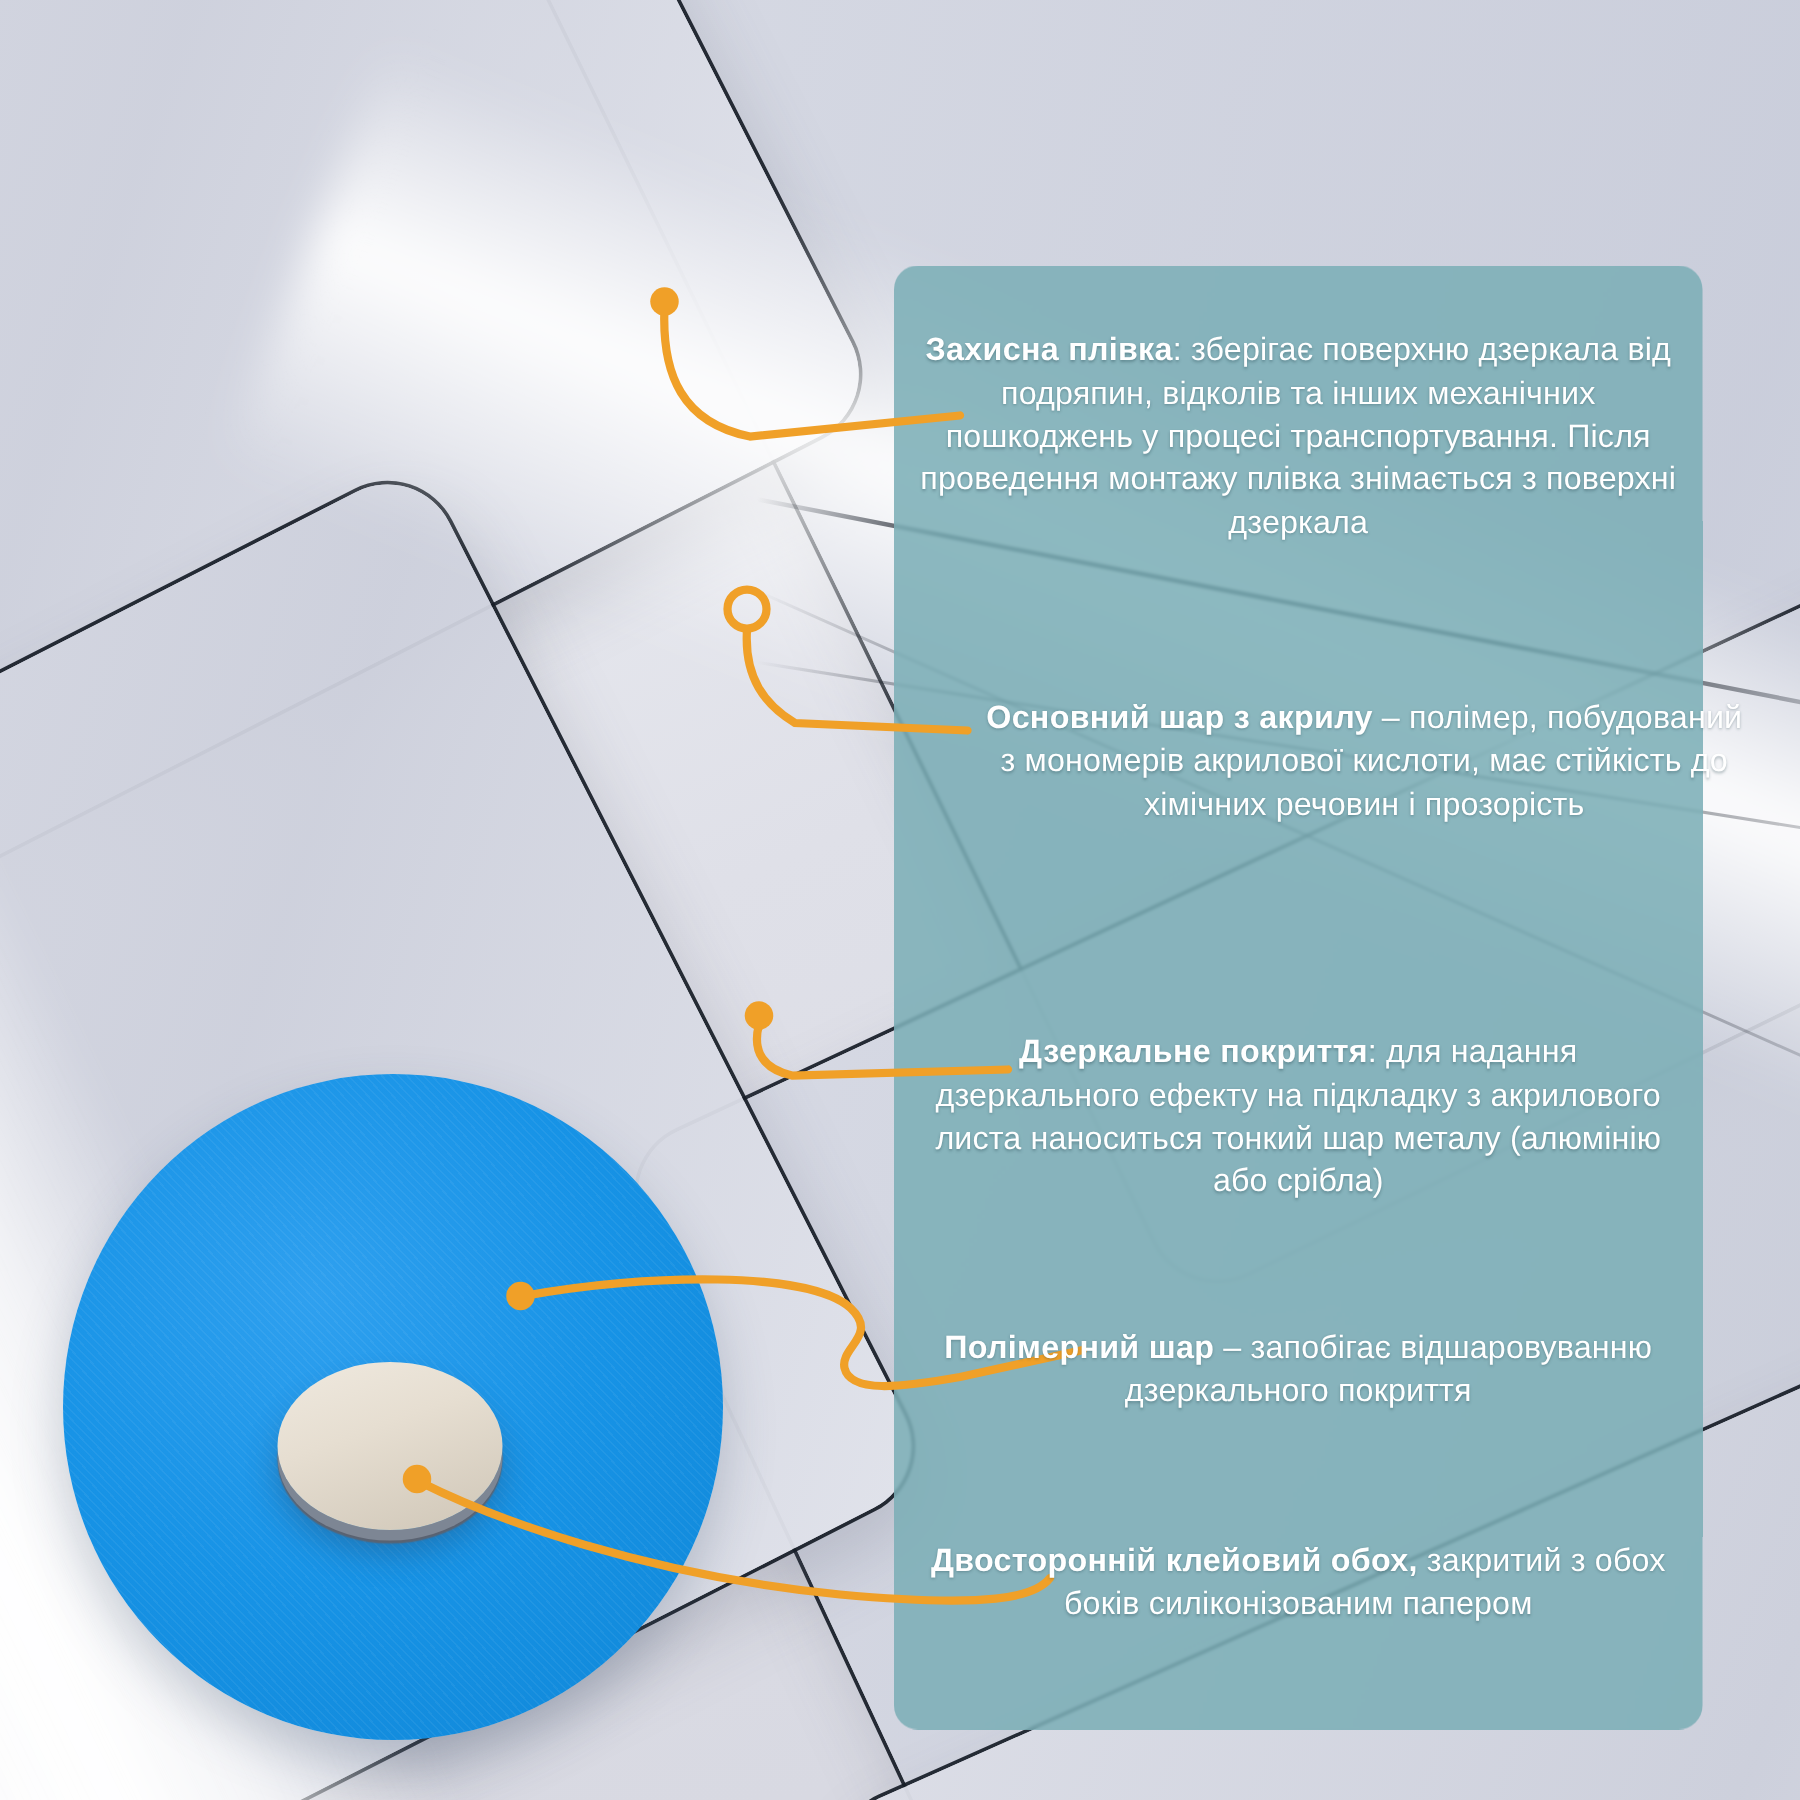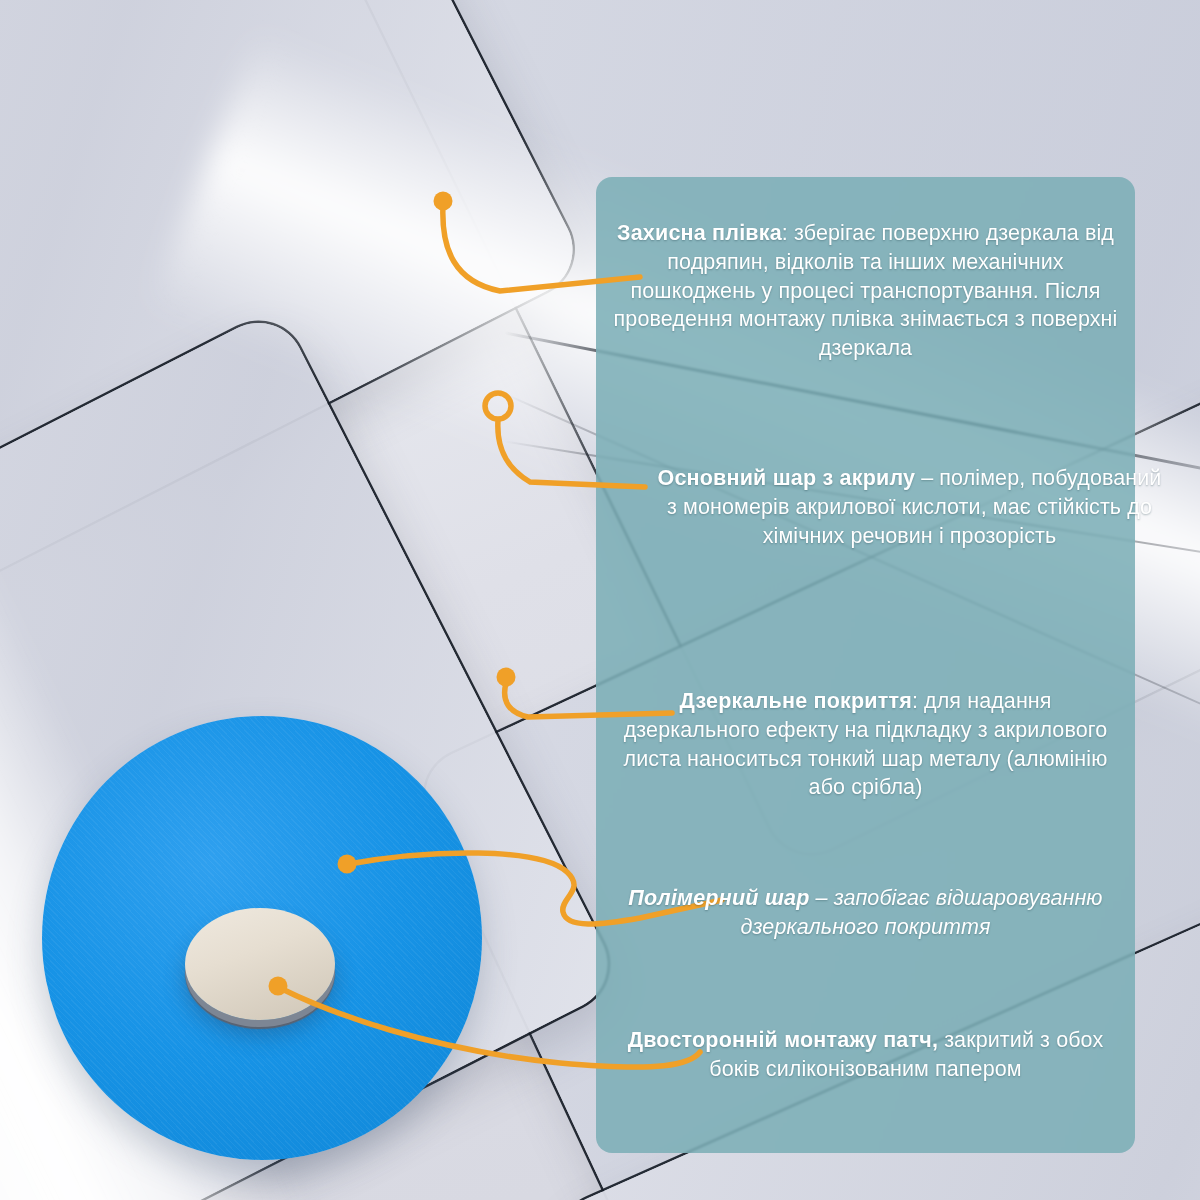--- a/index.html
+++ b/index.html
@@ -149,21 +149,21 @@
     box-sizing: border-box;
     padding: 0 14px;
   }
   .block b {
     font-weight: 700;
     letter-spacing: 0.2px;
   }
   .b1 { top: 42px; }
   .b2 { top: 287px; margin-left: 44px; }
   .b3 { top: 510px; }
-  .b4 { top: 707px; font-style: italic; }
+  .b4 { top: 707px; }
   .b5 { top: 849px; }
 
   
   .connectors {
     position: absolute;
     inset: 0;
     pointer-events: none;
   }
 </style>
 </head>
@@ -219,17 +219,17 @@
     <div class="block b2">
       <b>Основний шар з акрилу</b><span> –</span><span> полімер, побудований з мономерів акрилової кислоти, має стійкість до хімічних речовин і прозорість</span>
     </div>
     <div class="block b3">
       <b>Дзеркальне покриття</b><span>:</span><span> для надання дзеркального ефекту на підкладку з акрилового листа наноситься тонкий шар металу (алюмінію або срібла)</span>
     </div>
     <div class="block b4">
       <b>Полімерний шар</b><span> –</span><span> запобігає відшаровуванню дзеркального покриття</span>
     </div>
     <div class="block b5">
-      <b>Двосторонній монтажу патч,</b><span></span><span> закритий з обох боків силіконізованим папером</span>
+      <b>Двосторонній клейовий обох,</b><span></span><span> закритий з обох боків силіконізованим папером</span>
     </div>
   </div>
 
 </div>
 
 </body></html>

